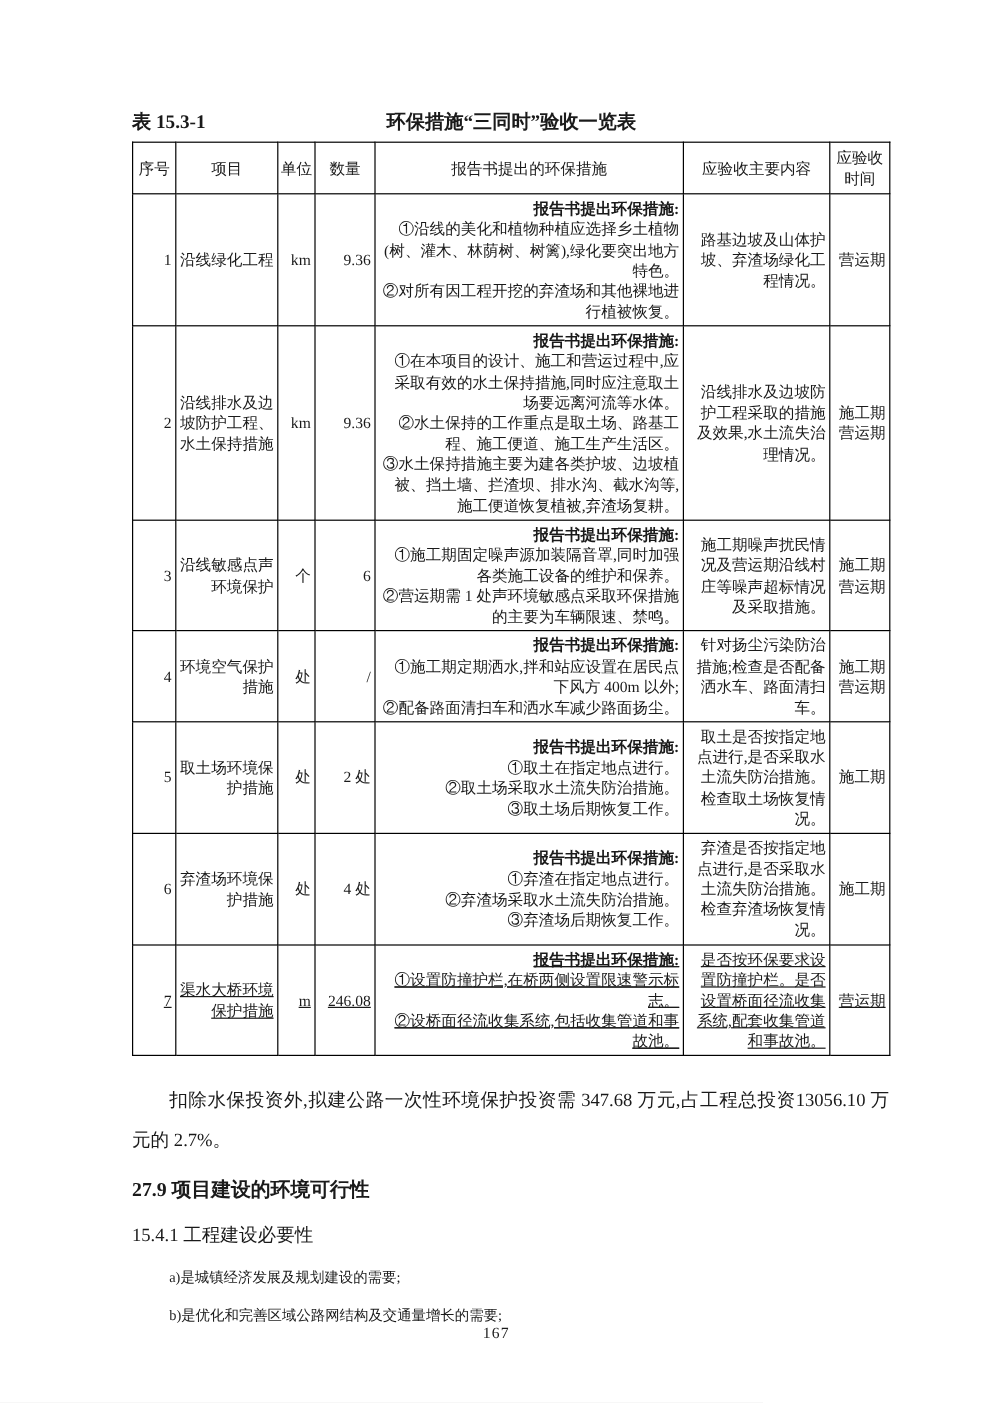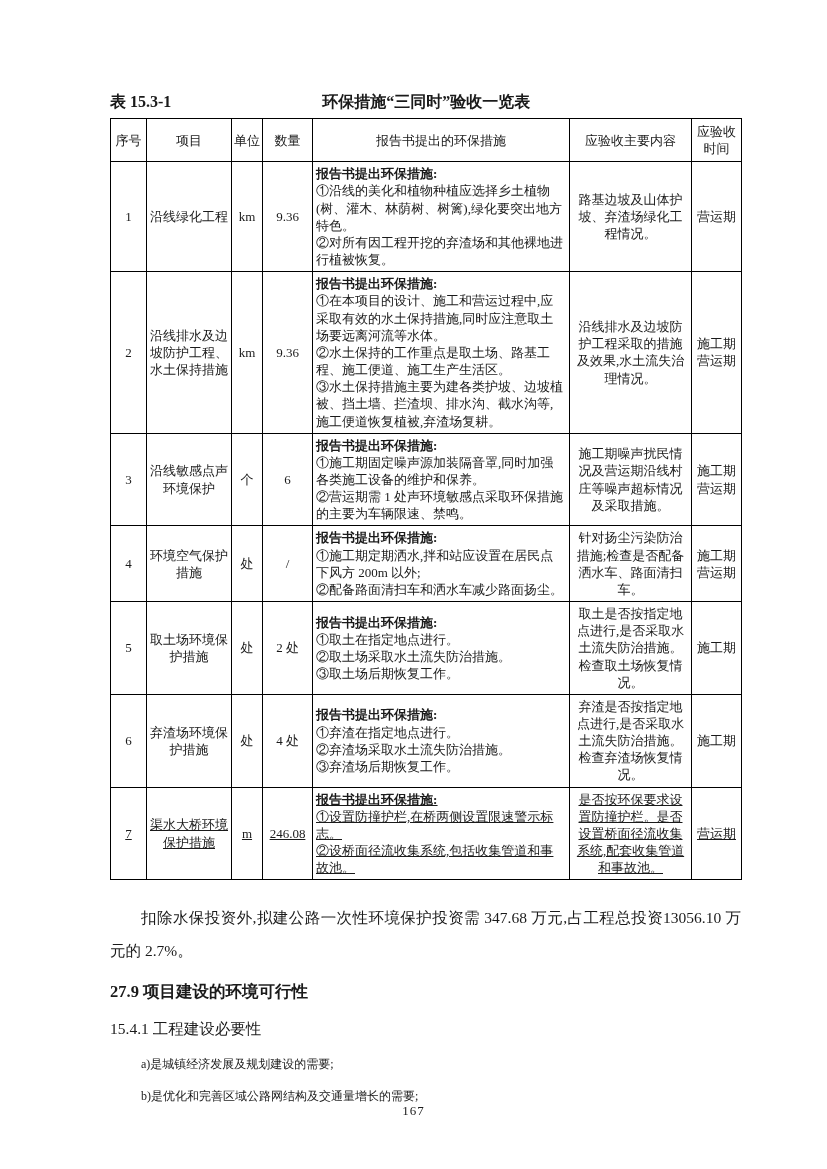--- a/index.html
+++ b/index.html
@@ -13,21 +13,21 @@
 
   .h-section { font-size: 17px; font-weight: bold; margin-bottom: 20px; letter-spacing: 0.5px; }
 
   .caption-row { display: flex; align-items: flex-start; margin-bottom: 5px; }
   .caption-label { font-size: 16px; font-weight: bold; white-space: nowrap; }
   .caption-title { flex: 1; text-align: center; font-size: 16px; font-weight: bold; padding-right: 60px; }
 
   table.vtable { border-collapse: collapse; width: 631px; table-layout: fixed; }
   .vtable th, .vtable td {
     border: 1px solid #000; font-size: 13px; font-weight: normal;
-    line-height: 1.32; vertical-align: middle; padding: 3px 3px;
+    line-height: 1.32; vertical-align: middle; padding: 3px 3px; text-align: right;
   }
   .vtable th { text-align: center; padding: 4px 2px; }
   col.w-no   { width: 36px; }
   col.w-item { width: 85px; }
   col.w-unit { width: 31px; }
   col.w-qty  { width: 50px; }
   col.w-meas { width: 257px; }
   col.w-acc  { width: 122px; }
   col.w-time { width: 50px; }
 
@@ -128,21 +128,21 @@
             <td class="c-time">施工期
 营运期</td>
           </tr>
           <tr>
             <td class="c-no">4</td>
             <td class="c-item">环境空气保护措施</td>
             <td class="c-unit">处</td>
             <td class="c-qty">/</td>
             <td class="c-measures">
               <div class="m-title">报告书提出环保措施:</div>
-              <div class="m-body">①施工期定期洒水,拌和站应设置在居民点下风方 200m 以外;
+              <div class="m-body">①施工期定期洒水,拌和站应设置在居民点下风方 400m 以外;
 ②配备路面清扫车和洒水车减少路面扬尘。</div>
             </td>
             <td class="c-acc">针对扬尘污染防治措施;检查是否配备洒水车、路面清扫车。</td>
             <td class="c-time">施工期
 营运期</td>
           </tr>
           <tr>
             <td class="c-no">5</td>
             <td class="c-item">取土场环境保护措施</td>
             <td class="c-unit">处</td>

